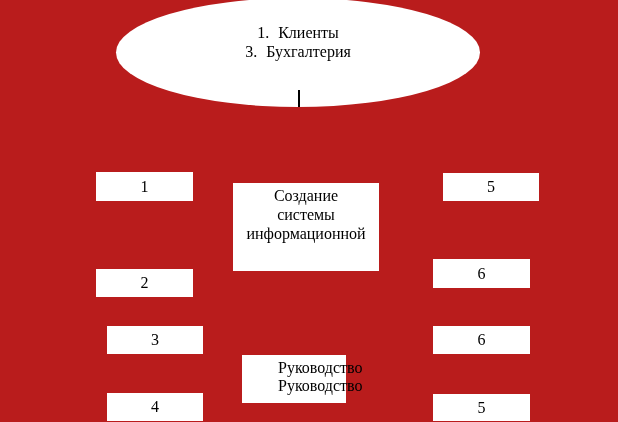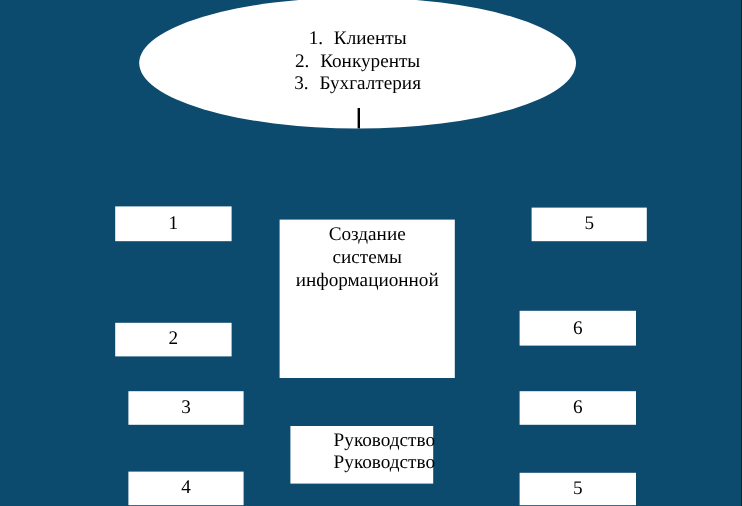--- a/index.html
+++ b/index.html
@@ -4,21 +4,21 @@
 <style>
   html, body {
     margin: 0;
     padding: 0;
     background: #000000;
   }
   .canvas {
     position: relative;
     width: 618px;
     height: 422px;
-    background: #0c4a6e;
+    background: #b91c1c;
     overflow: hidden;
     font-family: "Liberation Serif", serif;
     color: #000000;
   }
   .ellipse {
     position: absolute;
     left: 116px;
     top: -2px;
     width: 364px;
     height: 109px;
@@ -57,54 +57,51 @@
   .b4 { left: 107px; top: 393px; width: 96px; height: 28px; }
   .b5 { left: 443px; top: 173px; width: 96px; height: 28px; }
   .b6 { left: 433px; top: 259px; width: 97px; height: 29px; }
   .b7 { left: 433px; top: 326px; width: 97px; height: 28px; }
   .b8 { left: 433px; top: 394px; width: 97px; height: 27px; }
   .center-box {
     position: absolute;
     left: 233px;
     top: 183px;
     width: 146px;
-    height: 132px;
+    height: 88px;
     background: #ffffff;
     box-sizing: border-box;
     padding-top: 4px;
     text-align: center;
     font-size: 16px;
     line-height: 18.8px;
   }
   .mgmt-box {
     position: absolute;
     left: 242px;
     top: 355px;
-    width: 119px;
+    width: 104px;
     height: 48px;
     background: #ffffff;
     box-sizing: border-box;
     padding-top: 4px;
     text-align: center;
     font-size: 16px;
     line-height: 18.4px;
     padding-left: 36px;
   }
 </style>
 </head>
 <body>
 
 <div class="canvas">
 
   <div class="ellipse">
     <div class="li">
       <span class="num">1.</span><span>Клиенты</span>
-    </div>
-    <div class="li">
-      <span class="num">2.</span><span>Конкуренты</span>
     </div>
     <div class="li">
       <span class="num">3.</span><span>Бухгалтерия</span>
     </div>
   </div>
 
   <div class="tick"></div>
 
   <div class="nbox b1">
     <span>1</span>

